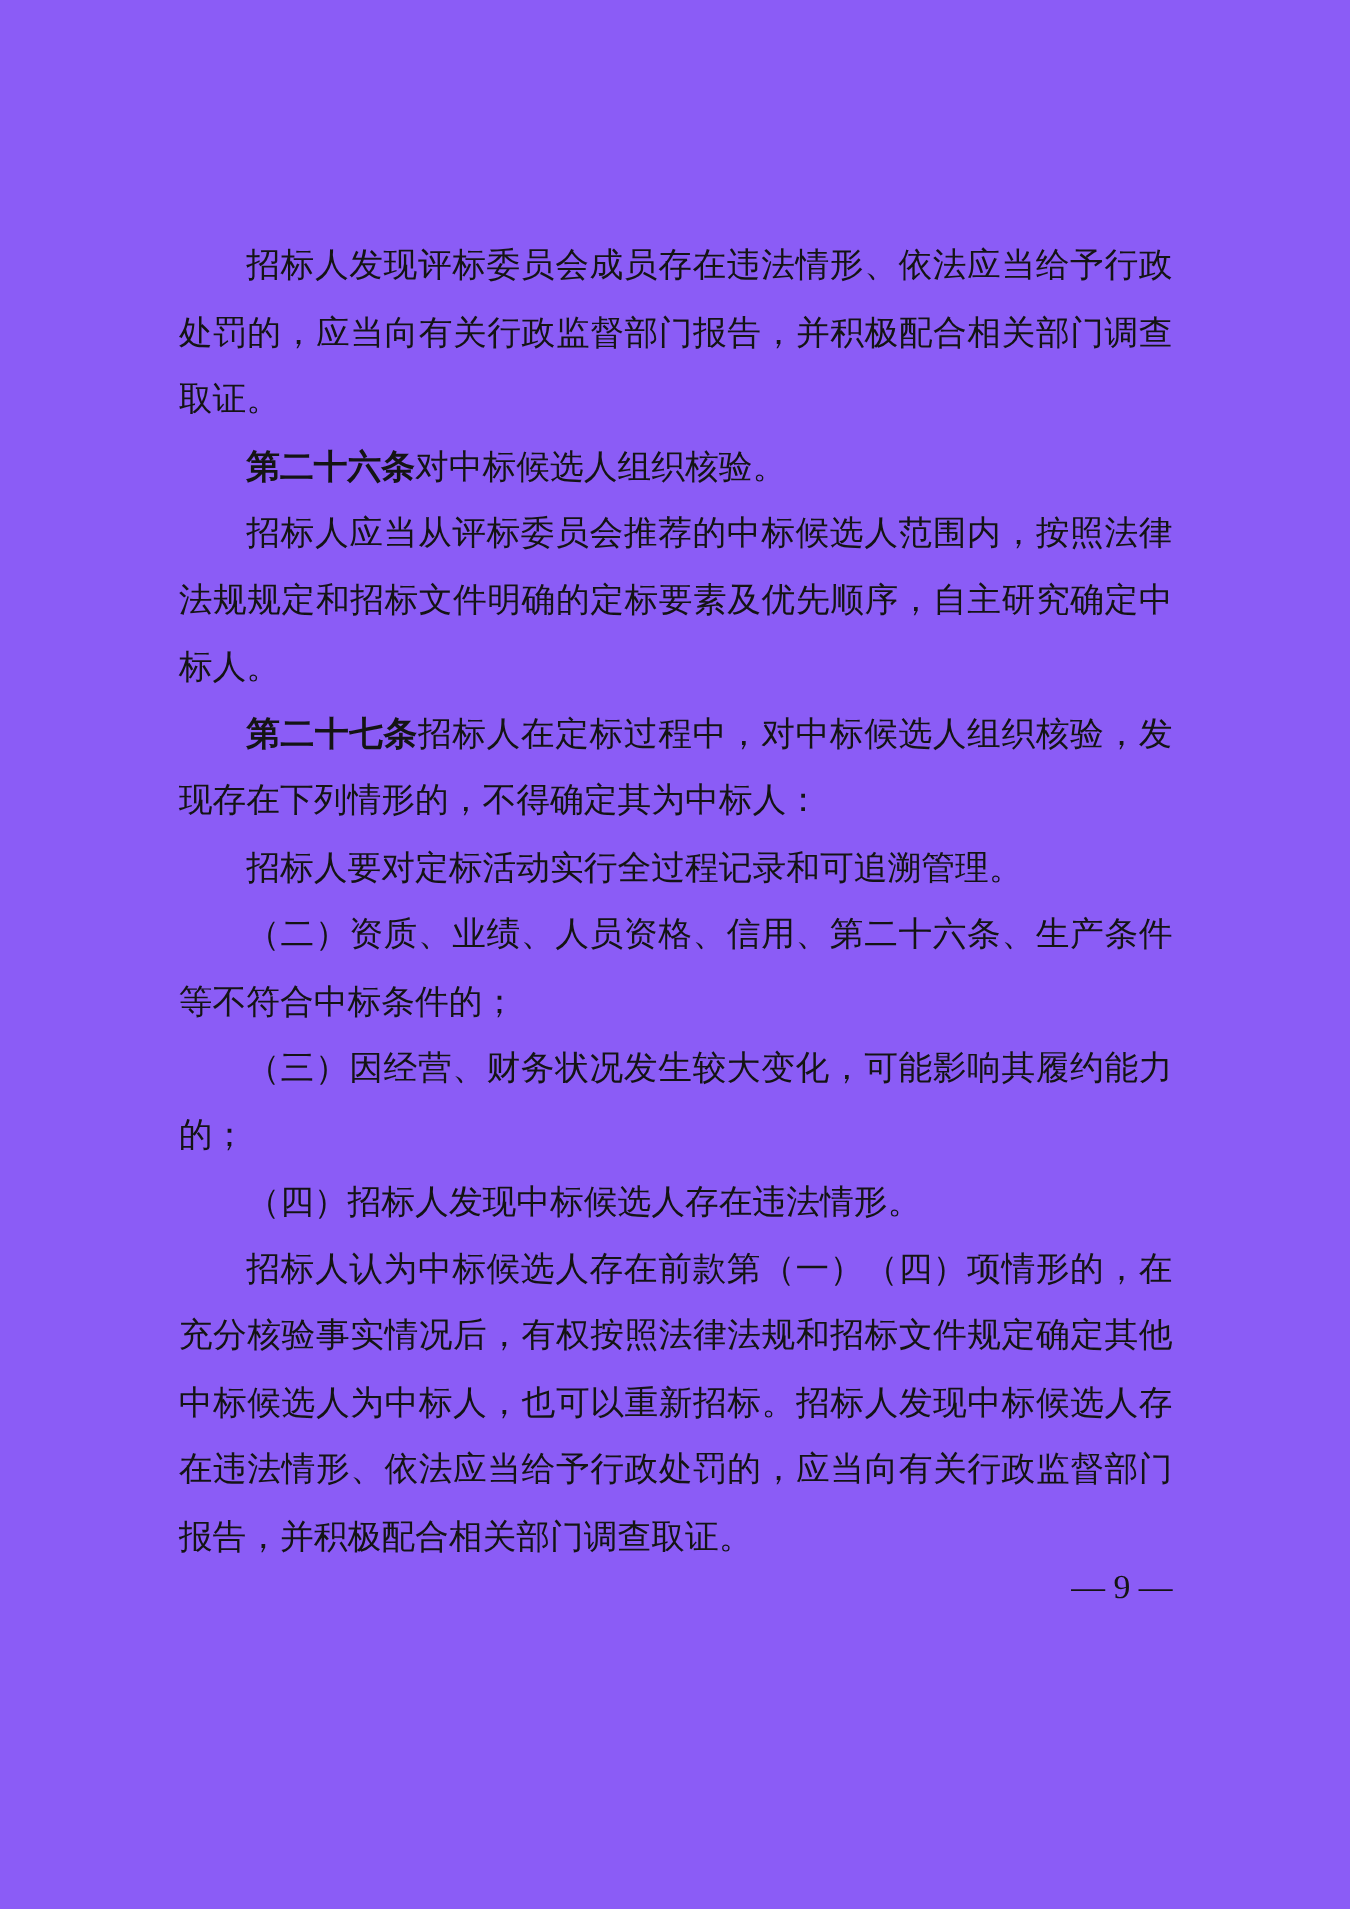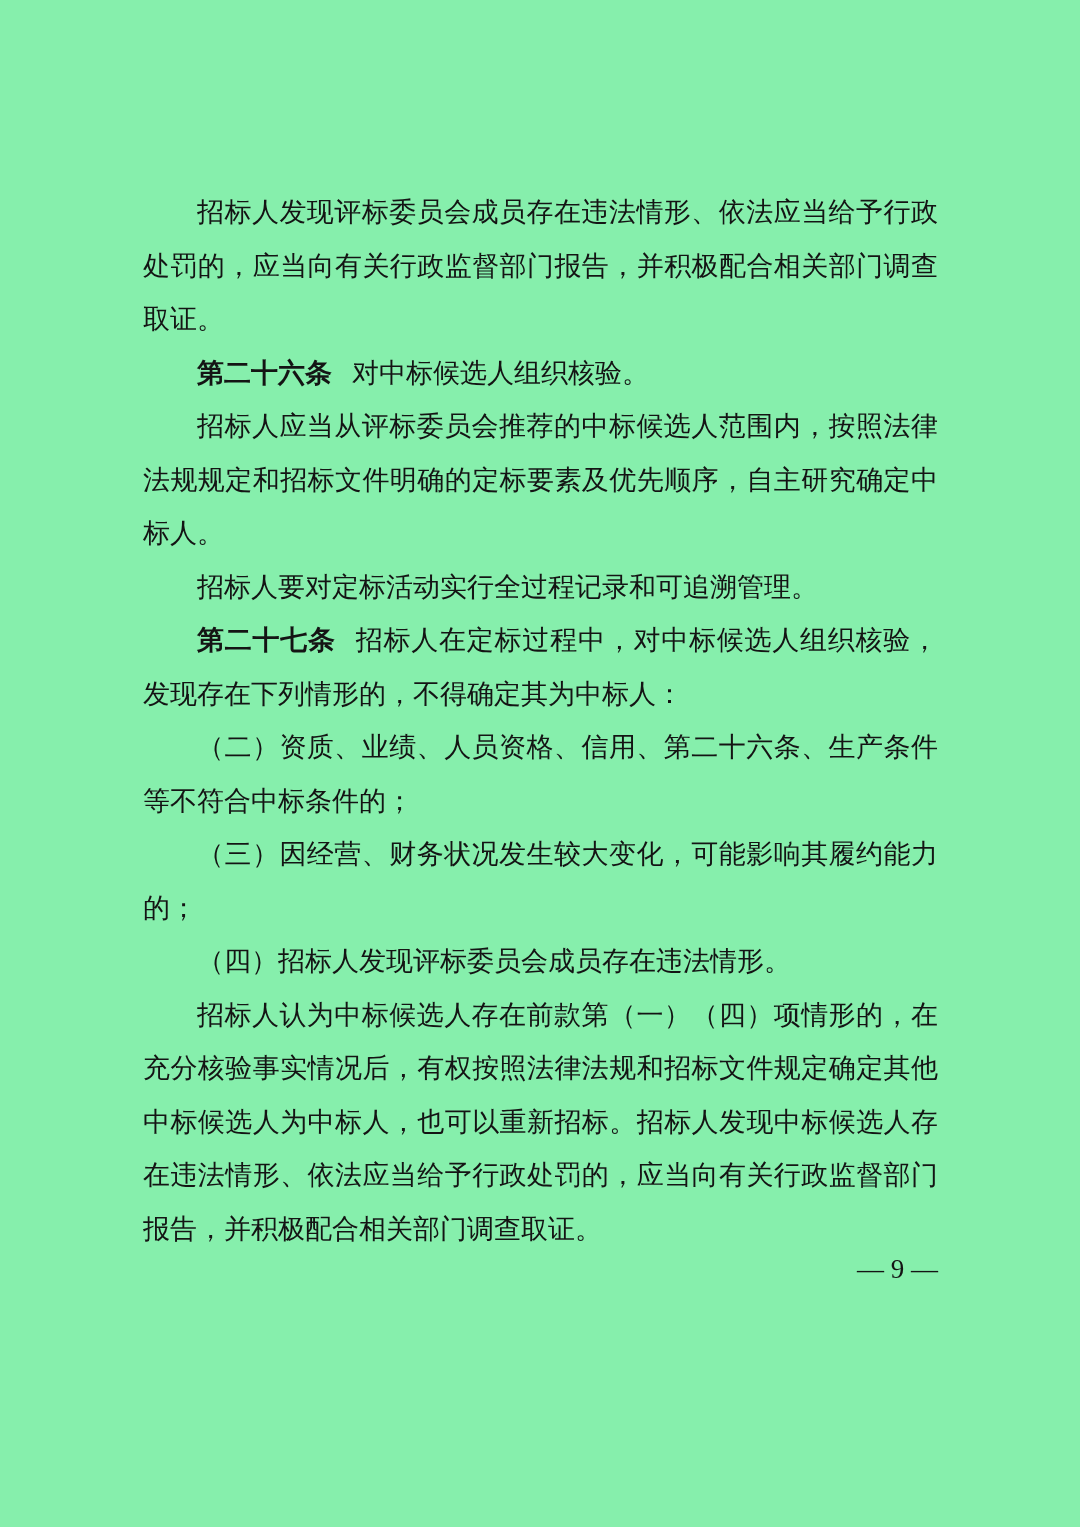--- a/index.html
+++ b/index.html
@@ -4,21 +4,21 @@
 <style>
   html, body {
     margin: 0;
     padding: 0;
     background: #ffffff;
   }
   .page {
     position: relative;
     width: 1080px;
     height: 1527px;
-    background: #86efac;
+    background: #8b5cf6;
     overflow: hidden;
     box-sizing: border-box;
   }
   .content {
     position: absolute;
     left: 143px;
     top: 186px;
     width: 795px;
     font-family: "Liberation Serif", "DejaVu Serif", serif;
     font-size: 27px;
@@ -30,21 +30,20 @@
   .para {
     margin: 0;
     padding: 0;
     text-indent: 2em;
     word-break: normal;
     line-break: strict;
   }
   .art {
     font-family: "Liberation Sans", "DejaVu Sans", sans-serif;
     font-weight: 700;
-    margin-right: 20px;
   }
   .art:empty {
     display: none;
     margin: 0;
   }
   .pagenum {
     margin-top: 0;
     width: 795px;
     text-align: right;
     line-height: 27px;
@@ -58,29 +57,29 @@
 
 <div class="page">
   <div class="content">
 
     <p class="para"><span>招标人发现评标委员会成员存在违法情形、依法应当给予行政处罚的，应当向有关行政监督部门报告，并积极配合相关部门调查取证。</span></p>
 
     <p class="para"><b class="art">第二十六条</b><span>对中标候选人组织核验。</span></p>
 
     <p class="para"><span>招标人应当从评标委员会推荐的中标候选人范围内，按照法律法规规定和招标文件明确的定标要素及优先顺序，自主研究确定中标人。</span></p>
 
+    <p class="para"><b class="art">第二十七条</b><span>招标人在定标过程中，对中标候选人组织核验，发现存在下列情形的，不得确定其为中标人：</span></p>
+
     <p class="para"><span>招标人要对定标活动实行全过程记录和可追溯管理。</span></p>
-
-    <p class="para"><b class="art">第二十七条</b><span>招标人在定标过程中，对中标候选人组织核验，发现存在下列情形的，不得确定其为中标人：</span></p>
 
 
     <p class="para"><span>（二）资质、业绩、人员资格、信用、第二十六条、生产条件等不符合中标条件的；</span></p>
 
     <p class="para"><span>（三）因经营、财务状况发生较大变化，可能影响其履约能力的；</span></p>
 
-    <p class="para"><span>（四）招标人发现评标委员会成员存在违法情形。</span></p>
+    <p class="para"><span>（四）招标人发现中标候选人存在违法情形。</span></p>
 
     <p class="para"><span>招标人认为中标候选人存在前款第（一）（四）项情形的，在充分核验事实情况后，有权按照法律法规和招标文件规定确定其他中标候选人为中标人，也可以重新招标。招标人发现中标候选人存在违法情形、依法应当给予行政处罚的，应当向有关行政监督部门报告，并积极配合相关部门调查取证。</span></p>
 
     <div class="pagenum">— 9 —</div>
 
   </div>
 </div>
 
 </body></html>

